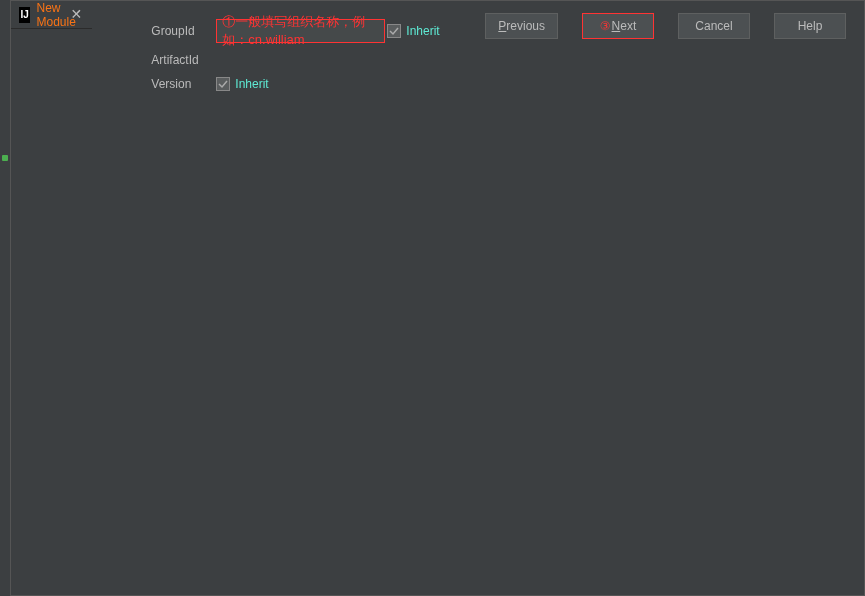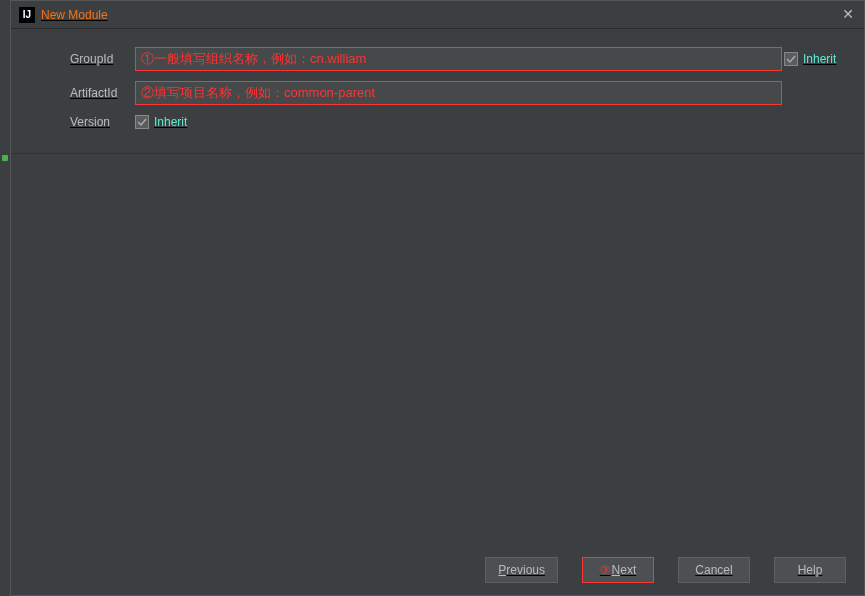--- a/index.html
+++ b/index.html
@@ -34,22 +34,21 @@
     }
     .dialog {
       position: absolute;
       left: 10px;
       top: 0;
       width: 855px;
       height: 596px;
       background: #3c3f41;
       border: 1px solid #555;
       display: flex;
-      flex-direction: column;
-      text-decoration: underline;
+      flex-direction: row;
     }
     .titlebar {
       height: 28px;
       background: #3c3f41;
       border-bottom: 1px solid #2b2b2b;
       display: flex;
       align-items: center;
       padding: 0 8px;
       position: relative;
     }
@@ -219,24 +218,20 @@
           <svg viewBox="0 0 10 10">
               <path d="M1 5 L4 8 L9 2" stroke="#aaa" stroke-width="1.5" fill="none"></path>
             </svg>
         </div>
         <span class="inherit-label">Inherit</span>
       </div>
     </div>
 
     <div class="form-row">
       <div class="form-label">ArtifactId</div>
-      <div class="form-input-wrap">
-        <input class="form-input highlighted" type="text" value="" style="">
-        <div class="annotation">②填写项目名称，例如：common-parent</div>
-      </div>
       <div class="inherit-spacer"></div>
     </div>
 
     <div class="form-row">
       <div class="form-label">Version</div>
       <div class="inherit-wrap">
         <div class="inherit-check">
           <svg viewBox="0 0 10 10">
               <path d="M1 5 L4 8 L9 2" stroke="#aaa" stroke-width="1.5" fill="none"></path>
             </svg>

